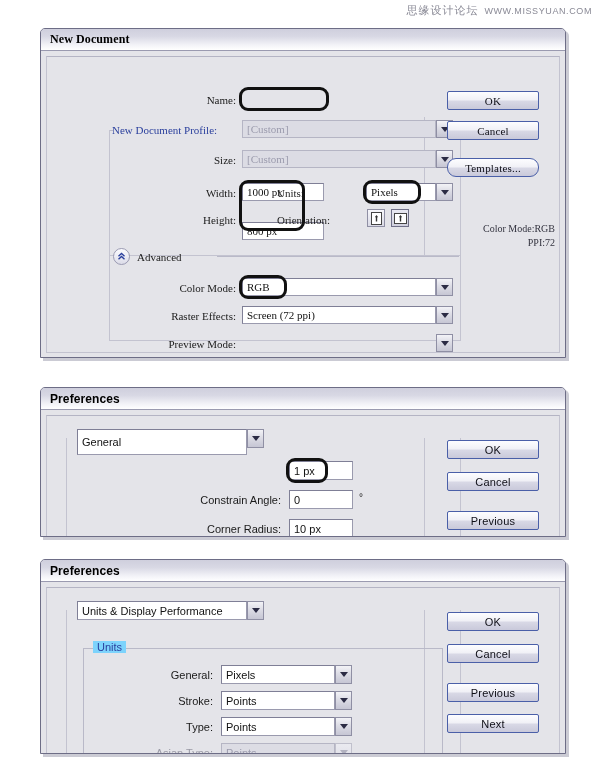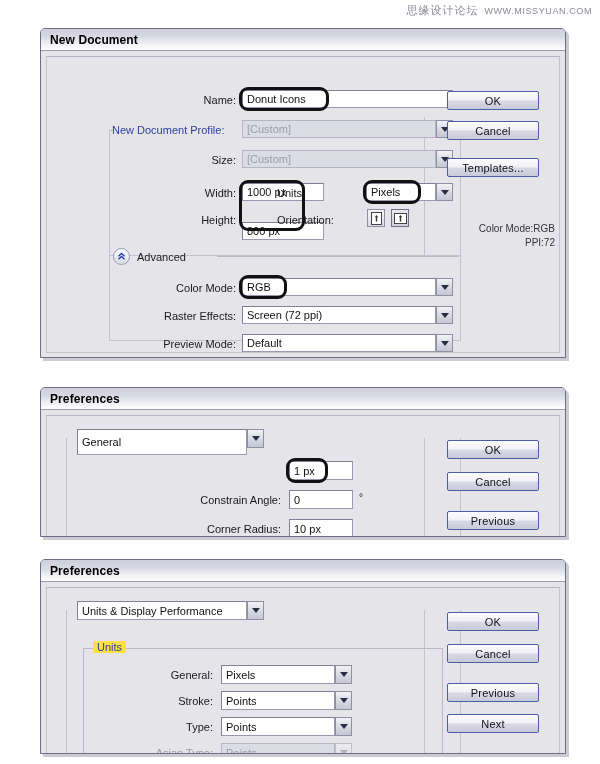--- a/index.html
+++ b/index.html
@@ -149,21 +149,21 @@
   }
 
   
   .groupbox {
     position: absolute;
     border: 1px solid #b9b9c8;
     box-sizing: border-box;
   }
   .legend {
     position: absolute;
-    background: #fde047;
+    background: #7dd3fc;
     padding: 0 4px;
     font-size: 11px;
     color: #2a3f9d;
     white-space: nowrap;
   }
   .hrline {
     position: absolute;
     height: 1px;
     background: #b9b9c8;
   }
@@ -214,34 +214,33 @@
   }
 </style>
 </head>
 <body>
 
 <div class="watermark">
   <span class="cn">思缘设计论坛</span>
   <span class="en">WWW.MISSYUAN.COM</span>
 </div>
 
-<div class="dialog" style="left:40px; top:28px; width:526px; height:330px;">
+<div class="dialog" style="left:40px; top:28px; width:526px; height:330px;font-family:Liberation Serif, serif;">
 
   <div class="titlebar">
     <span class="t">New Document</span>
   </div>
 
   <div class="dlgbody" style="height:307px;">
 
     <div class="inner-frame" style="left:5px; top:5px; right:5px; bottom:5px;"></div>
 
     <div class="vsep" style="left:383px; top:66px; height:140px;"></div>
 
     <div class="lbl" style="left:100px; top:43px; width:95px;">Name:</div>
-    <div class="field" style="left:201px; top:39px; width:211px; height:18px;">Donut Icons</div>
     <div class="ring" style="left:198px; top:36px; width:90px; height:24px;"></div>
 
     <div class="lbl blue" style="left:71px; top:73px;">New Document Profile:</div>
     <div class="field disabled" style="left:201px; top:69px; width:194px; height:18px;">[Custom]</div>
     <div class="ddbtn" style="left:395px; top:69px; height:18px;">
         <span class="chev"></span>
       </div>
 
     <div class="hrline" style="left:68px; top:79px; width:4px;"></div>
     <div class="inner-frame" style="left:68px; top:79px; width:350px; height:125px; border-top:none;"></div>
@@ -302,28 +301,27 @@
       </div>
     <div class="ring" style="left:198px; top:224px; width:48px; height:24px;"></div>
 
     <div class="lbl" style="left:100px; top:259px; width:95px;">Raster Effects:</div>
     <div class="field" style="left:201px; top:255px; width:194px; height:18px;">Screen (72 ppi)</div>
     <div class="ddbtn" style="left:395px; top:255px; height:18px;">
         <span class="chev"></span>
       </div>
 
     <div class="lbl" style="left:100px; top:287px; width:95px;">Preview Mode:</div>
-    <div class="field" style="left:201px; top:283px; width:194px; height:18px;">Default</div>
     <div class="ddbtn" style="left:395px; top:283px; height:18px;">
         <span class="chev"></span>
       </div>
 
     <div class="btn" style="left:406px; top:40px; width:92px; height:19px;">OK</div>
     <div class="btn" style="left:406px; top:70px; width:92px; height:19px;">Cancel</div>
-    <div class="btn" style="left:406px; top:107px; width:92px; height:19px;">Templates...</div>
+    <div class="btn" style="left:406px; top:107px; width:92px; height:19px;border-radius:9px;">Templates...</div>
   </div>
 </div>
 
 <div class="dialog clipped" style="left:40px; top:387px; width:526px; height:150px;">
 
   <div class="titlebar">
     <span class="t">Preferences</span>
   </div>
 
   <div class="dlgbody" style="height:127px;">

